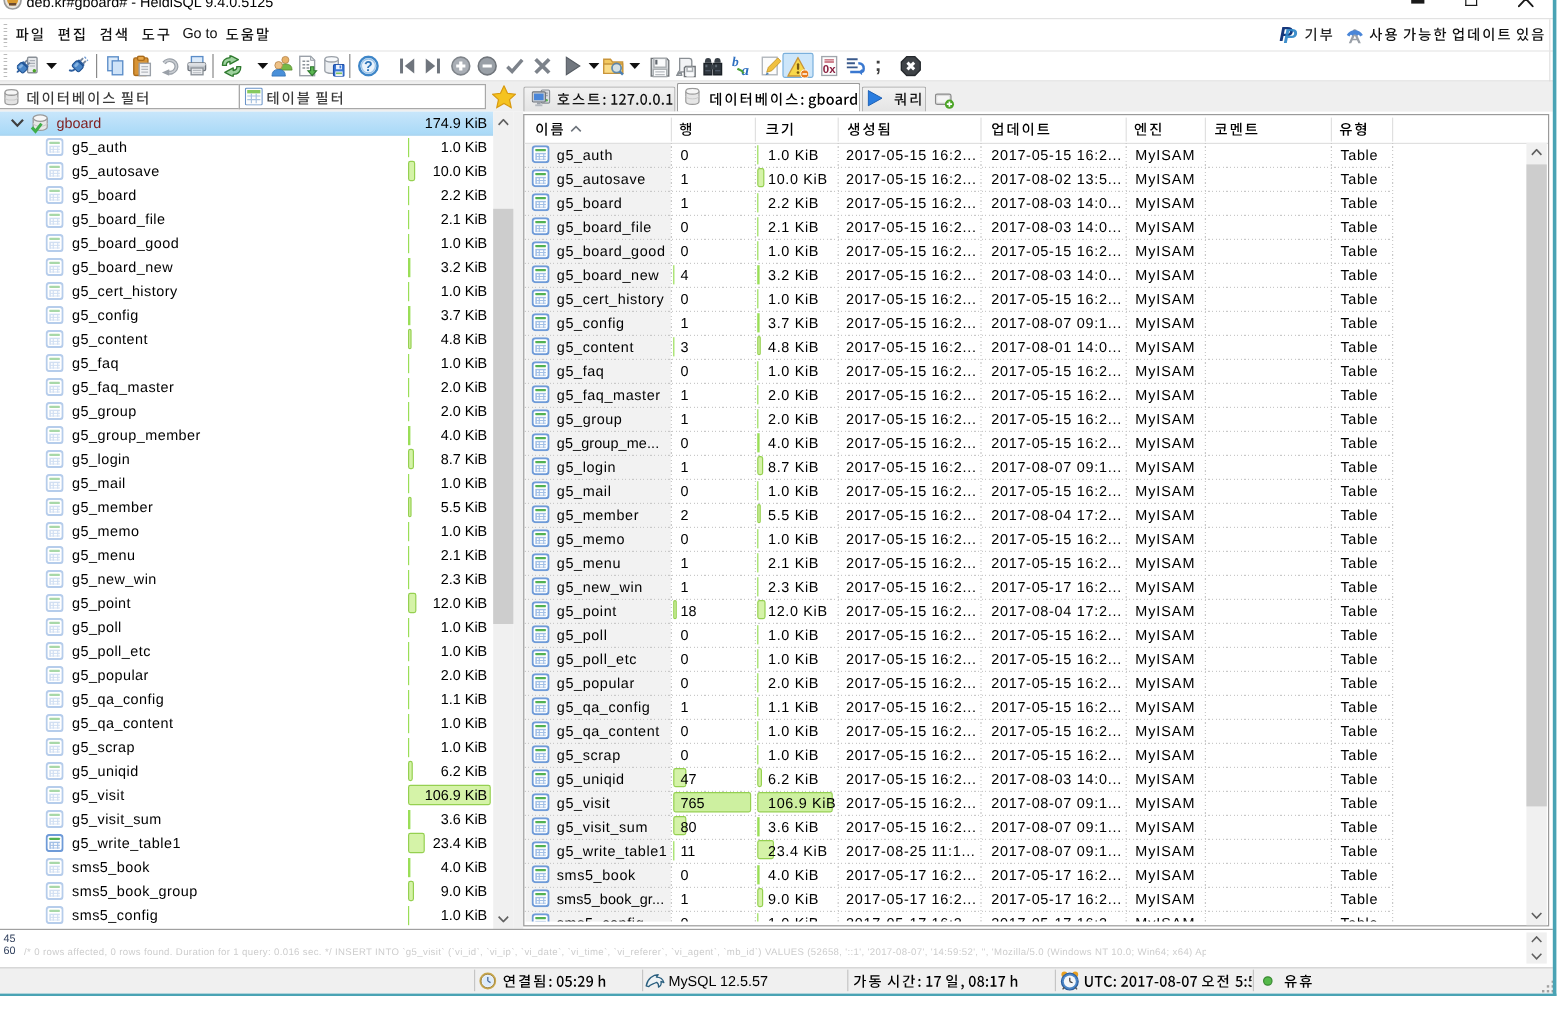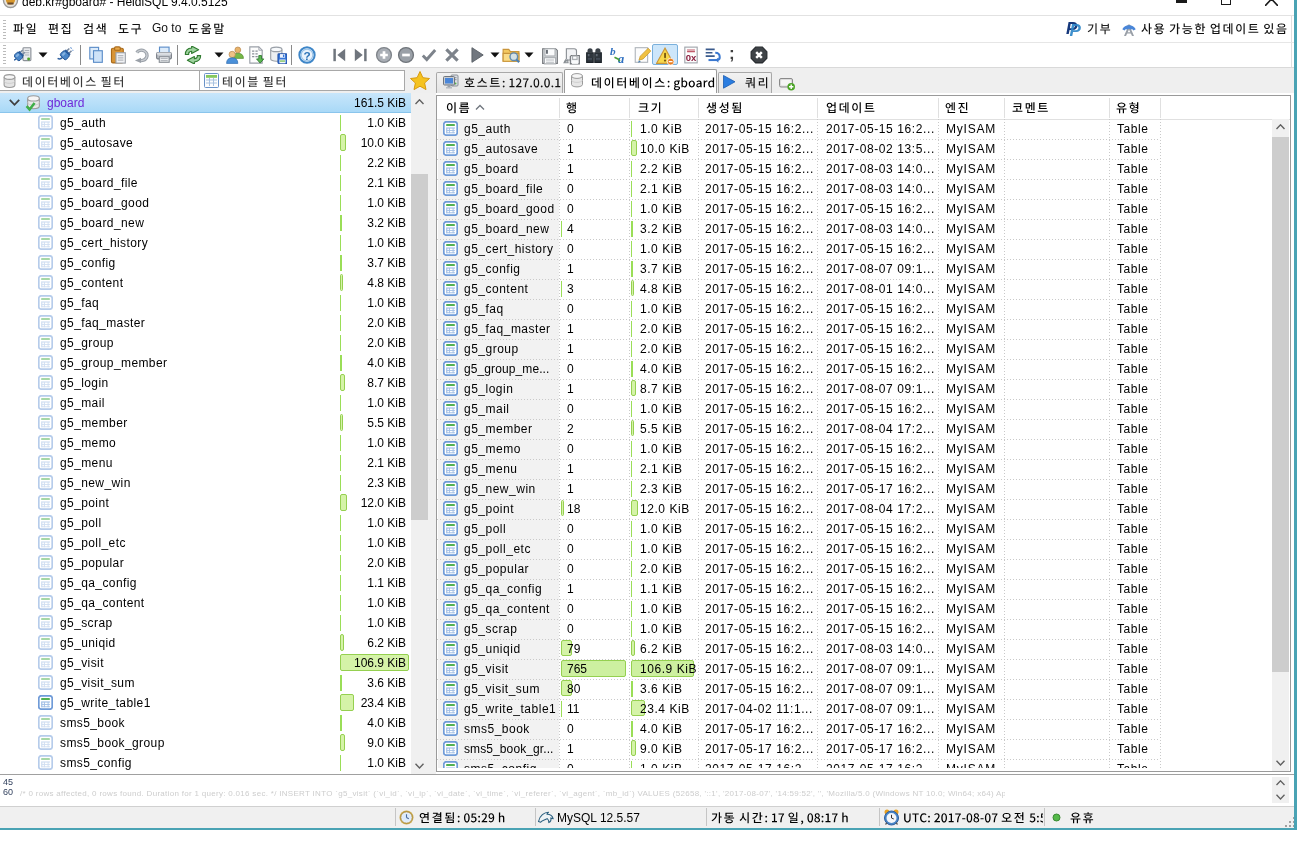--- a/index.html
+++ b/index.html
@@ -302,22 +302,22 @@
 <div style="position:absolute;left:0;top:93px;width:411px;height:20px;background:linear-gradient(#c8e6fb,#a9d9f7);border-bottom:1px solid #8ac5ec"></div>
 <div style="position:absolute;left:9px;top:99px;line-height:0"><svg width="11" height="8" viewBox="0 0 11 8">
         <path d="M0.8 0.8 L5.5 5.8 L10.2 0.8" stroke="#3f3f3f" stroke-width="1.8" fill="none"></path>
       </svg></div>
 <div style="position:absolute;left:25px;top:95px;line-height:0"><svg width="17" height="17" viewBox="0 0 16 16">
         <path d="M2.5 3.2 v7.2 a5.5 2.5 0 0 0 11 0 v-7.2" fill="#e8e8e8" stroke="#9a9a9a"></path>
 <ellipse cx="8" cy="3.2" rx="5.5" ry="2.5" fill="#f6f6f6" stroke="#9a9a9a"></ellipse>
 <path d="M2.5 7 a5.5 2.5 0 0 0 11 0" fill="none" stroke="#c9c9c9" stroke-width="0.8"></path>
 <path d="M1.5 10.5 L4.3 13.6 L9 7.5" stroke="#3fae49" stroke-width="2.4" fill="none"></path>
       </svg></div>
-<div style="position:absolute;top:93px;font-family:'Liberation Sans',sans-serif;font-size:12px;color:#6d28d9;white-space:pre;left:47px;line-height:20px">gboard</div>
-<div style="position:absolute;top:93px;font-family:'Liberation Sans',sans-serif;font-size:12px;color:#000;white-space:pre;right:896px;line-height:20px">161.5 KiB</div>
+<div style="position:absolute;top:93px;font-family:'Liberation Sans',sans-serif;font-size:12px;color:#7f1d1d;white-space:pre;left:47px;line-height:20px">gboard</div>
+<div style="position:absolute;top:93px;font-family:'Liberation Sans',sans-serif;font-size:12px;color:#000;white-space:pre;right:896px;line-height:20px">174.9 KiB</div>
 <div style="position:absolute;left:38px;top:115px;line-height:0"><svg width="15" height="15" viewBox="0 0 15 15">
         <g opacity="0.5">
           <rect x="0.8" y="0.8" width="13.4" height="13.4" rx="2.4" fill="#fff" stroke="#6f9bd8" stroke-width="1.7"></rect>
 <rect x="3.1" y="3.1" width="8.8" height="1.9" rx="0.4" fill="#52b152"></rect>
 <rect x="3.1" y="6.4" width="8.8" height="6" fill="#a3c0e6"></rect>
 <g fill="#fff">
             <rect x="4.4" y="7.6" width="1.5" height="1.4"></rect>
             <rect x="6.9" y="7.6" width="2.7" height="1.4"></rect>
             <rect x="10.6" y="7.6" width="1.3" height="1.4"></rect>
 <rect x="4.4" y="9.9" width="1.5" height="1.4"></rect>
@@ -1690,21 +1690,21 @@
               <rect x="10.6" y="7.6" width="1.3" height="1.4"></rect>
 <rect x="4.4" y="9.9" width="1.5" height="1.4"></rect>
               <rect x="6.9" y="9.9" width="2.7" height="1.4"></rect>
               <rect x="10.6" y="9.9" width="1.3" height="1.4"></rect>
 <rect x="4.4" y="12" width="1.5" height="0.4"></rect>
               <rect x="6.9" y="12" width="2.7" height="0.4"></rect>
               <rect x="10.6" y="12" width="1.3" height="0.4"></rect>
             </g>
           </svg></div>
 <div style="position:absolute;top:639px;font-family:'Liberation Sans',sans-serif;font-size:12px;color:#000;white-space:pre;left:464px;width:92px;overflow:hidden;line-height:20px;letter-spacing:0.5px">g5_uniqid</div>
-<div style="position:absolute;top:639px;font-family:'Liberation Sans',sans-serif;font-size:12px;color:#000;white-space:pre;left:567px;line-height:20px">79</div>
+<div style="position:absolute;top:639px;font-family:'Liberation Sans',sans-serif;font-size:12px;color:#000;white-space:pre;left:567px;line-height:20px">47</div>
 <div style="position:absolute;top:639px;font-family:'Liberation Sans',sans-serif;font-size:12px;color:#000;white-space:pre;left:640px;line-height:20px;letter-spacing:0.55px">6.2 KiB</div>
 <div style="position:absolute;top:639px;font-family:'Liberation Sans',sans-serif;font-size:12px;color:#000;white-space:pre;left:705px;width:112px;overflow:hidden;line-height:20px;letter-spacing:0.6px">2017-05-15 16:2...</div>
 <div style="position:absolute;top:639px;font-family:'Liberation Sans',sans-serif;font-size:12px;color:#000;white-space:pre;left:826px;width:112px;overflow:hidden;line-height:20px;letter-spacing:0.6px">2017-08-03 14:0...</div>
 <div style="position:absolute;top:639px;font-family:'Liberation Sans',sans-serif;font-size:12px;color:#000;white-space:pre;left:946px;line-height:20px;letter-spacing:0.8px">MyISAM</div>
 <div style="position:absolute;top:639px;font-family:'Liberation Sans',sans-serif;font-size:12px;color:#000;white-space:pre;left:1117px;line-height:20px;letter-spacing:0.55px">Table</div>
 <div style="position:absolute;left:561px;top:660px;width:65px;height:17px;background:#cdf0a0;border:1px solid #95d050;border-radius:2px"></div>
 <div style="position:absolute;left:631px;top:660px;width:63px;height:17px;background:#cdf0a0;border:1px solid #95d050;border-radius:2px"></div>
 <div style="position:absolute;left:443px;top:661px;line-height:0"><svg width="15" height="15" viewBox="0 0 15 15">
             <rect x="0.8" y="0.8" width="13.4" height="13.4" rx="2.4" fill="#fff" stroke="#6f9bd8" stroke-width="1.7"></rect>
 <rect x="3.1" y="3.1" width="8.8" height="1.9" rx="0.4" fill="#52b152"></rect>
@@ -1767,21 +1767,21 @@
               <rect x="6.9" y="9.9" width="2.7" height="1.4"></rect>
               <rect x="10.6" y="9.9" width="1.3" height="1.4"></rect>
 <rect x="4.4" y="12" width="1.5" height="0.4"></rect>
               <rect x="6.9" y="12" width="2.7" height="0.4"></rect>
               <rect x="10.6" y="12" width="1.3" height="0.4"></rect>
             </g>
           </svg></div>
 <div style="position:absolute;top:699px;font-family:'Liberation Sans',sans-serif;font-size:12px;color:#000;white-space:pre;left:464px;width:92px;overflow:hidden;line-height:20px;letter-spacing:0.5px">g5_write_table1</div>
 <div style="position:absolute;top:699px;font-family:'Liberation Sans',sans-serif;font-size:12px;color:#000;white-space:pre;left:567px;line-height:20px">11</div>
 <div style="position:absolute;top:699px;font-family:'Liberation Sans',sans-serif;font-size:12px;color:#000;white-space:pre;left:640px;line-height:20px;letter-spacing:0.55px">23.4 KiB</div>
-<div style="position:absolute;top:699px;font-family:'Liberation Sans',sans-serif;font-size:12px;color:#000;white-space:pre;left:705px;width:112px;overflow:hidden;line-height:20px;letter-spacing:0.6px">2017-04-02 11:1...</div>
+<div style="position:absolute;top:699px;font-family:'Liberation Sans',sans-serif;font-size:12px;color:#000;white-space:pre;left:705px;width:112px;overflow:hidden;line-height:20px;letter-spacing:0.6px">2017-08-25 11:1...</div>
 <div style="position:absolute;top:699px;font-family:'Liberation Sans',sans-serif;font-size:12px;color:#000;white-space:pre;left:826px;width:112px;overflow:hidden;line-height:20px;letter-spacing:0.6px">2017-08-07 09:1...</div>
 <div style="position:absolute;top:699px;font-family:'Liberation Sans',sans-serif;font-size:12px;color:#000;white-space:pre;left:946px;line-height:20px;letter-spacing:0.8px">MyISAM</div>
 <div style="position:absolute;top:699px;font-family:'Liberation Sans',sans-serif;font-size:12px;color:#000;white-space:pre;left:1117px;line-height:20px;letter-spacing:0.55px">Table</div>
 <div style="position:absolute;left:631px;top:721px;width:2px;height:16px;background:#9ade57"></div>
 <div style="position:absolute;left:443px;top:721px;line-height:0"><svg width="15" height="15" viewBox="0 0 15 15">
             <rect x="0.8" y="0.8" width="13.4" height="13.4" rx="2.4" fill="#fff" stroke="#6f9bd8" stroke-width="1.7"></rect>
 <rect x="3.1" y="3.1" width="8.8" height="1.9" rx="0.4" fill="#52b152"></rect>
 <rect x="3.1" y="6.4" width="8.8" height="6" fill="#a3c0e6"></rect>
 <g fill="#fff">
               <rect x="4.4" y="7.6" width="1.5" height="1.4"></rect>

